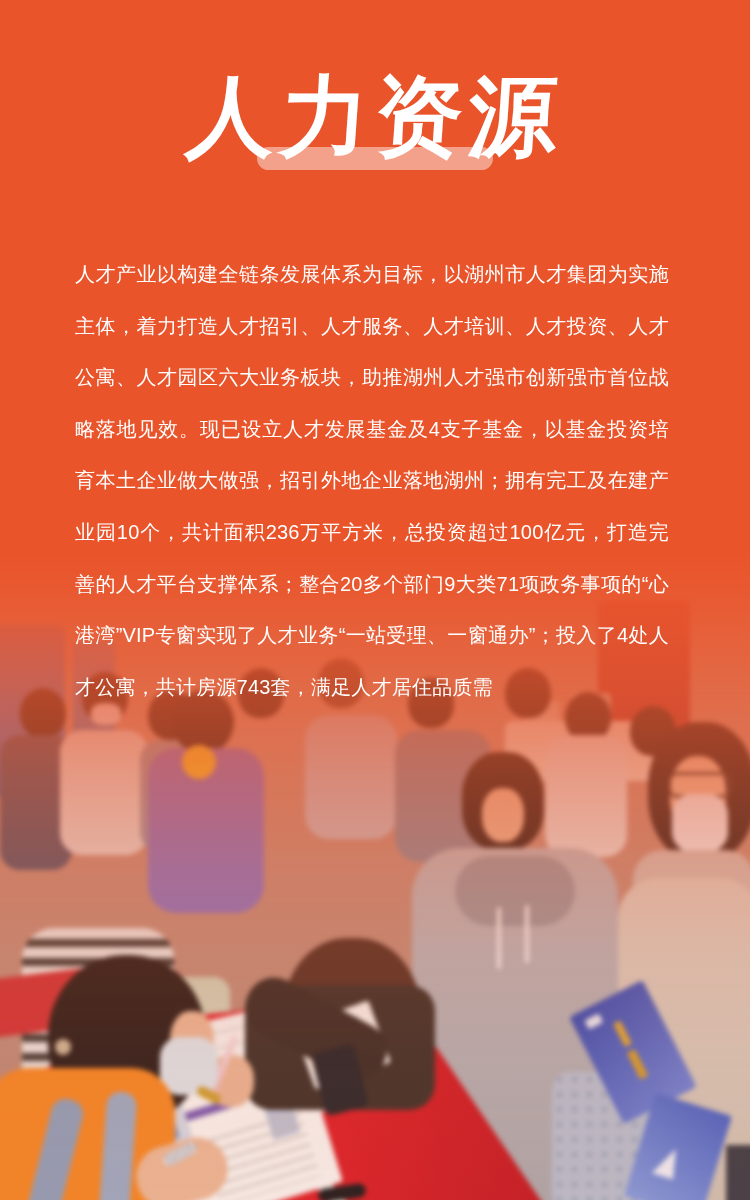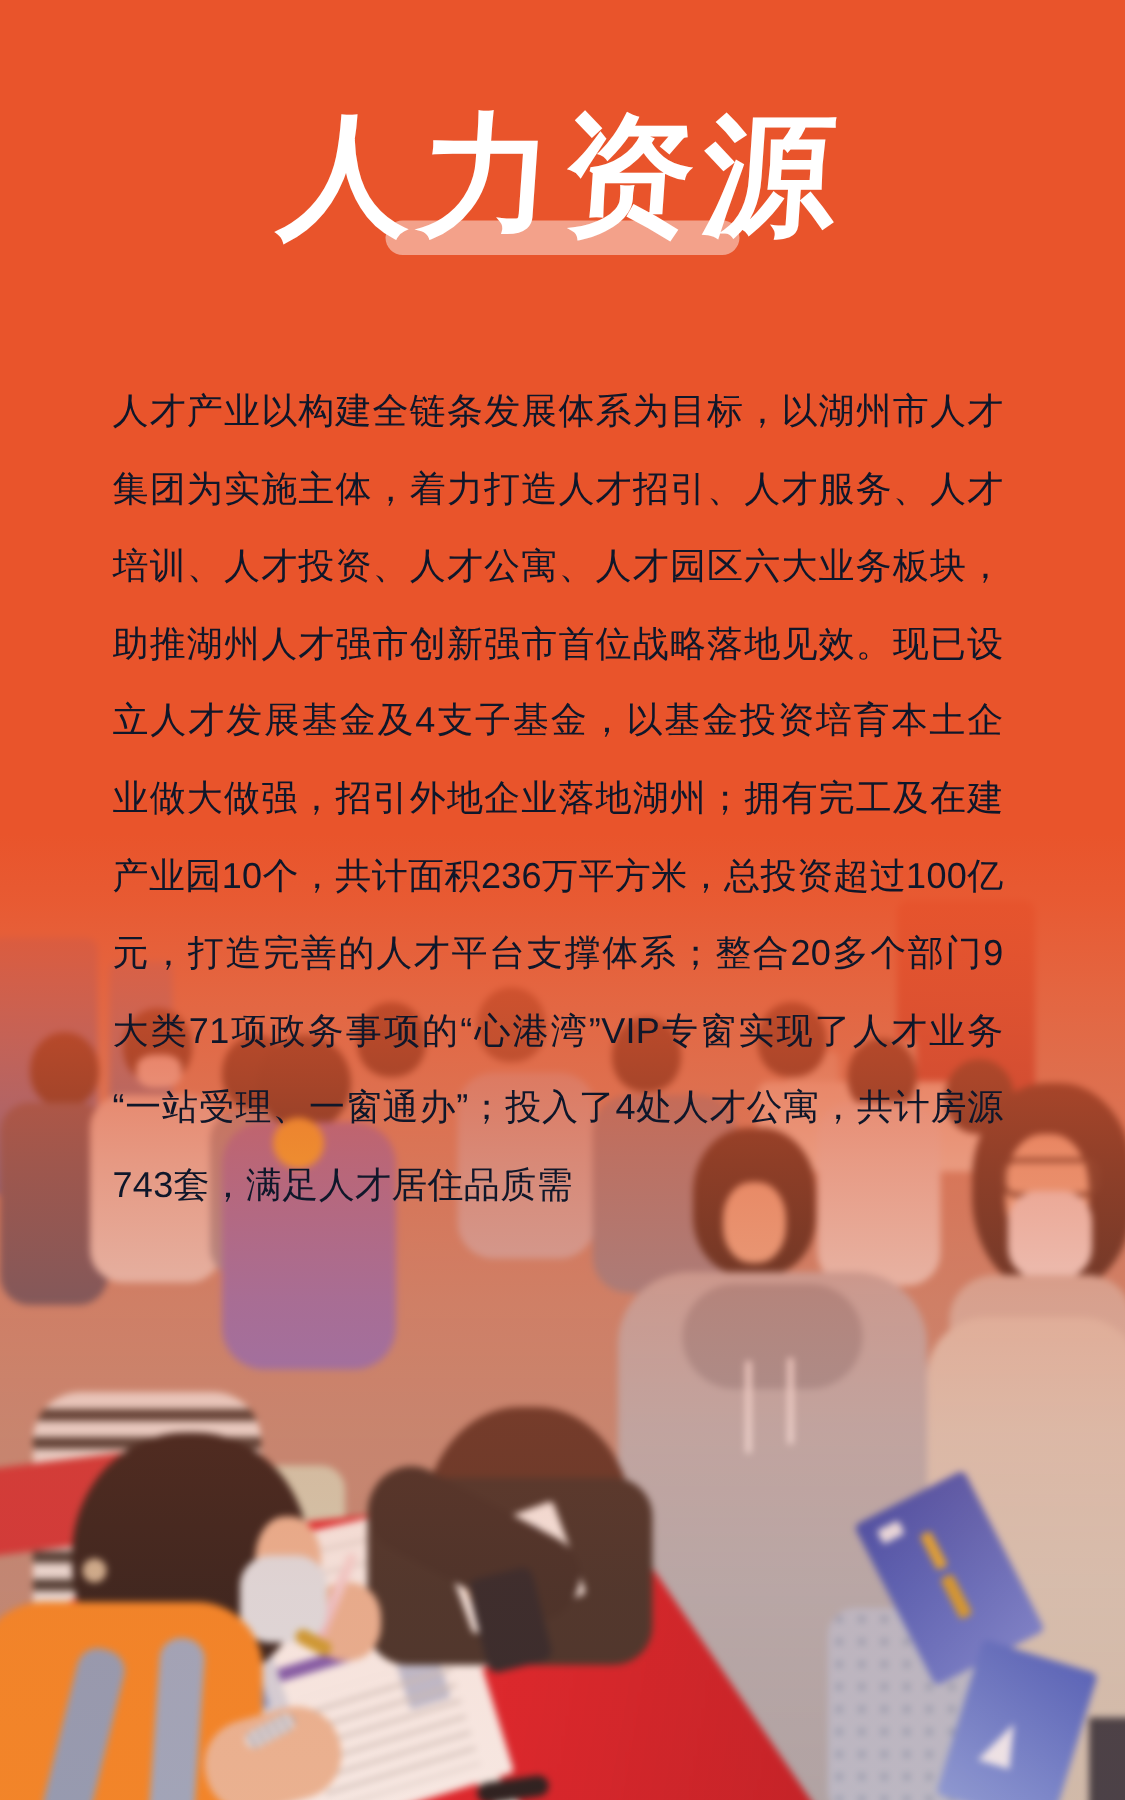--- a/index.html
+++ b/index.html
@@ -167,22 +167,22 @@
     background:rgba(255,255,255,0.45);z-index:1;
   }
   .page-title{
     position:absolute;left:0;top:66px;width:750px;margin:0;text-align:center;
     font-family:"DejaVu Serif","Liberation Serif",serif;
     font-size:88px;line-height:100px;font-weight:700;letter-spacing:6px;
     color:#ffffff;z-index:2;transform:skewX(-4deg);
   }
   .body-text{
     position:absolute;left:75px;top:249px;width:594px;z-index:10;margin:0;
-    font-size:24px;line-height:51.6px;letter-spacing:0.2px;
-    color:#0f172a;text-align:justify;
+    font-size:20px;line-height:51.6px;letter-spacing:0.2px;
+    color:#ffffff;text-align:justify;
     font-family:"Liberation Sans","DejaVu Sans",sans-serif;
   }
 </style>
 </head>
 <body>
 
 <div class="poster">
 
   <div class="photo" aria-label="招聘会现场照片：求职者在红色桌前填写表格">
     <div class="photo-blur">

